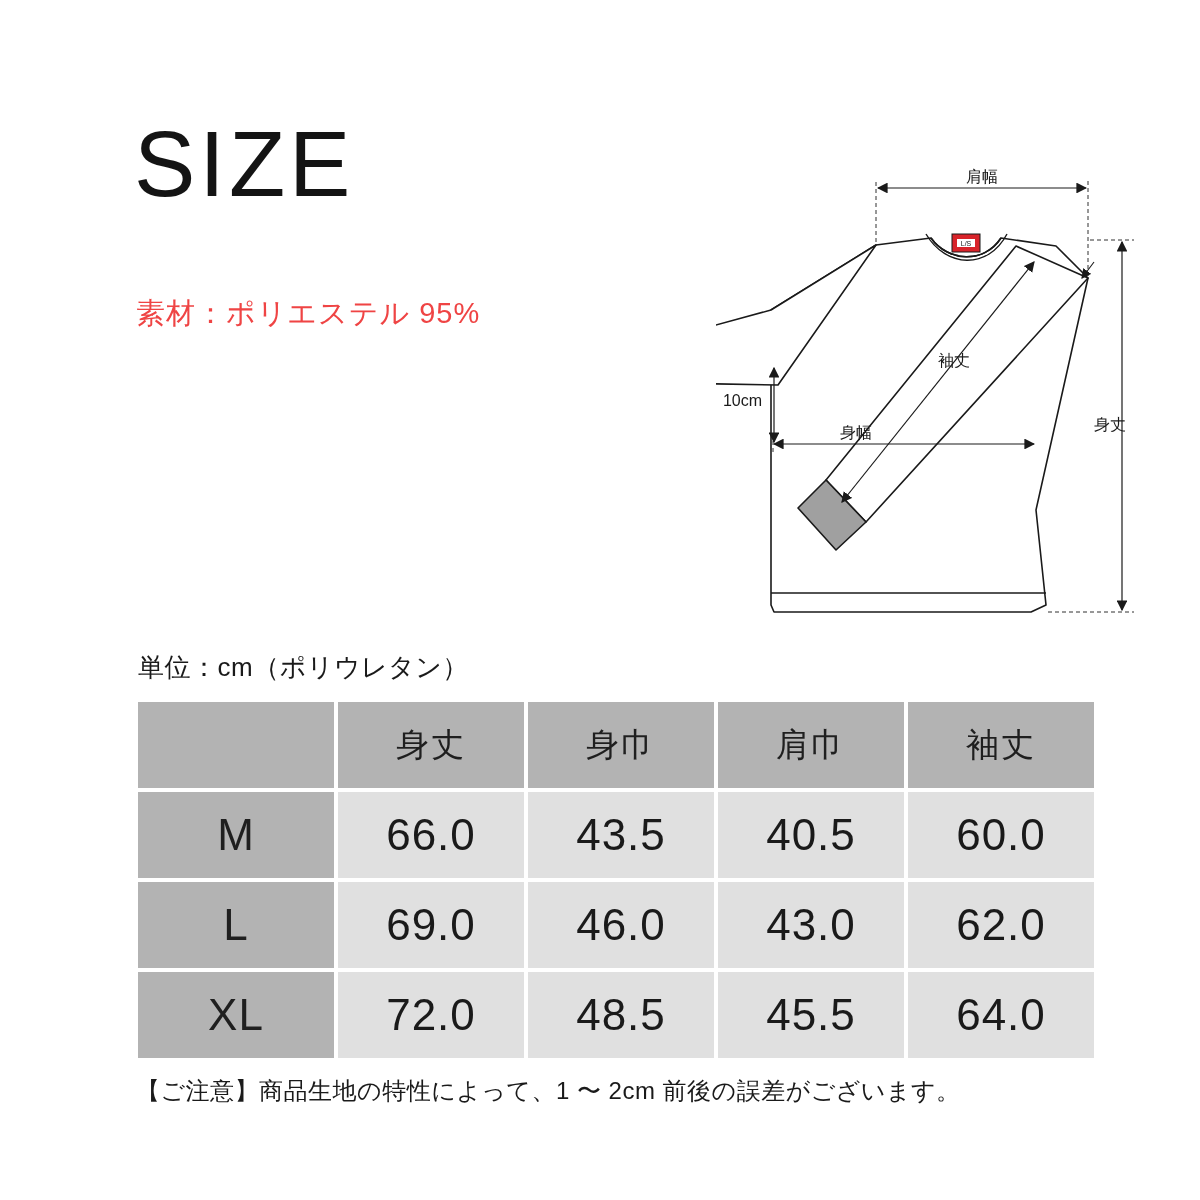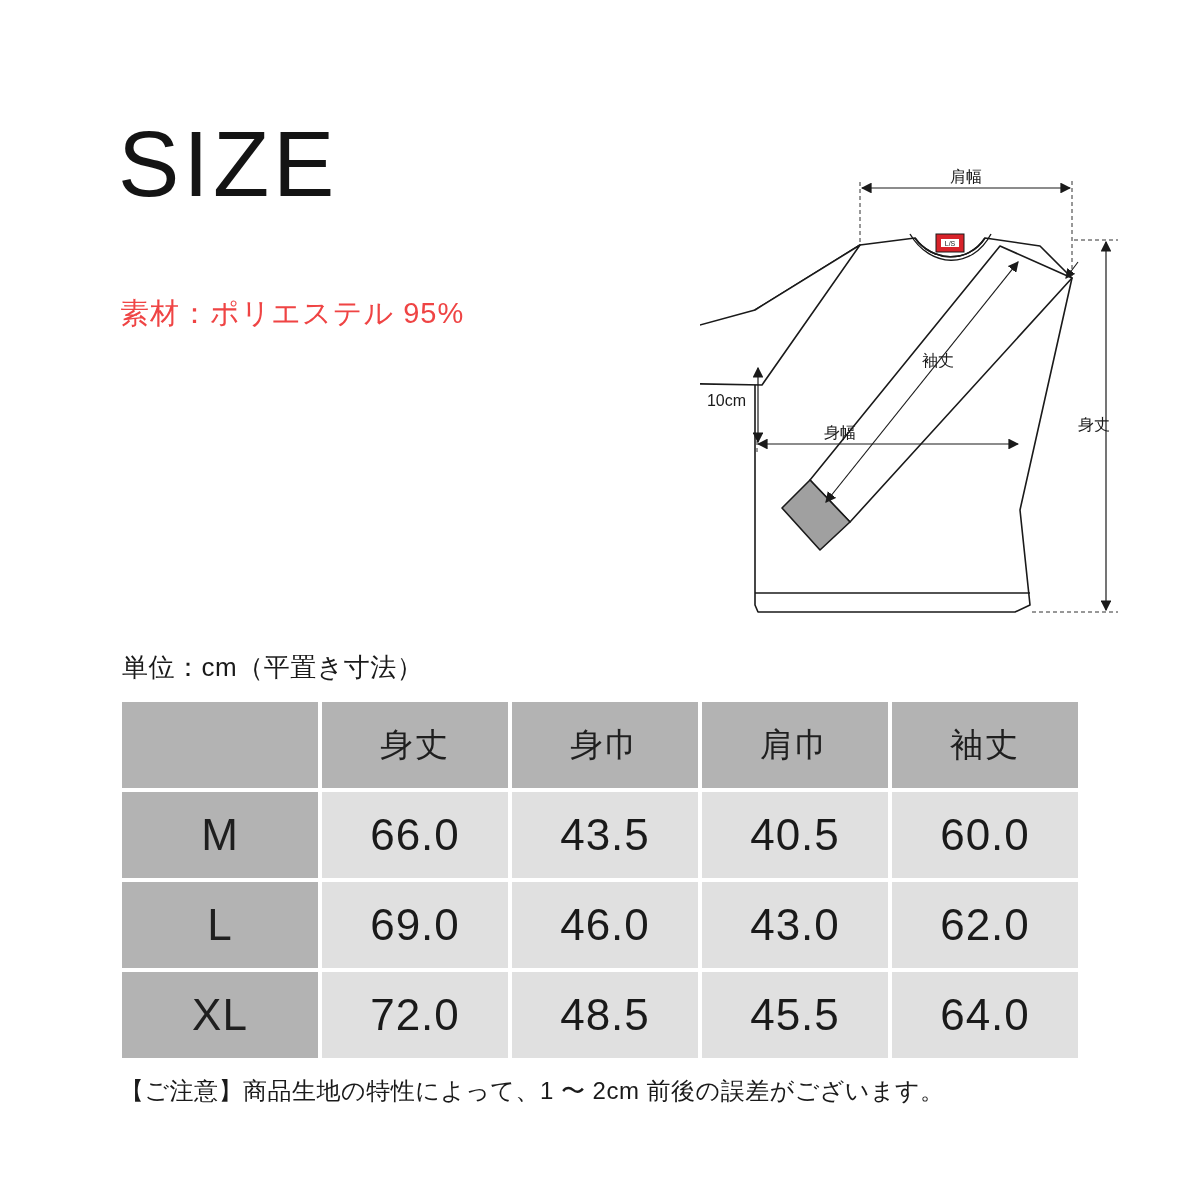--- a/index.html
+++ b/index.html
@@ -10,21 +10,21 @@
   body {
     width: 1200px;
     height: 1200px;
     font-family: "Liberation Sans", sans-serif;
     color: #1a1a1a;
     position: relative;
     overflow: hidden;
   }
   .page {
     position: absolute;
-    left: 0; top: 0;
+    left: 16px; top: 0;
     width: 1128px;
     height: 1200px;
     padding-left: 39px;
   }
 
   
   .title {
     position: absolute;
     left: 118px;
     top: 118px;
@@ -211,21 +211,21 @@
         <line x1="318" y1="112" x2="126" y2="352" stroke="#1a1a1a" stroke-width="1.2" marker-start="url(#ahs)" marker-end="url(#ah)"></line>
         <text x="238" y="216" font-size="16" text-anchor="middle">袖丈</text>
       </g>
 
       <g>
         <line x1="378" y1="112" x2="366" y2="128" stroke="#1a1a1a" stroke-width="1.1" marker-end="url(#ah)"></line>
       </g>
     </svg>
   </div>
 
-  <div class="unit-note">単位：cm（平置き寸法）</div>
+  <div class="unit-note">単位：cm（ポリウレタン）</div>
 
   <table class="size-table">
     <tbody>
       <tr>
         <td class="corner"></td>
         <td class="colhead">身丈</td>
         <td class="colhead">身巾</td>
         <td class="colhead">肩巾</td>
         <td class="colhead">袖丈</td>
       </tr>

